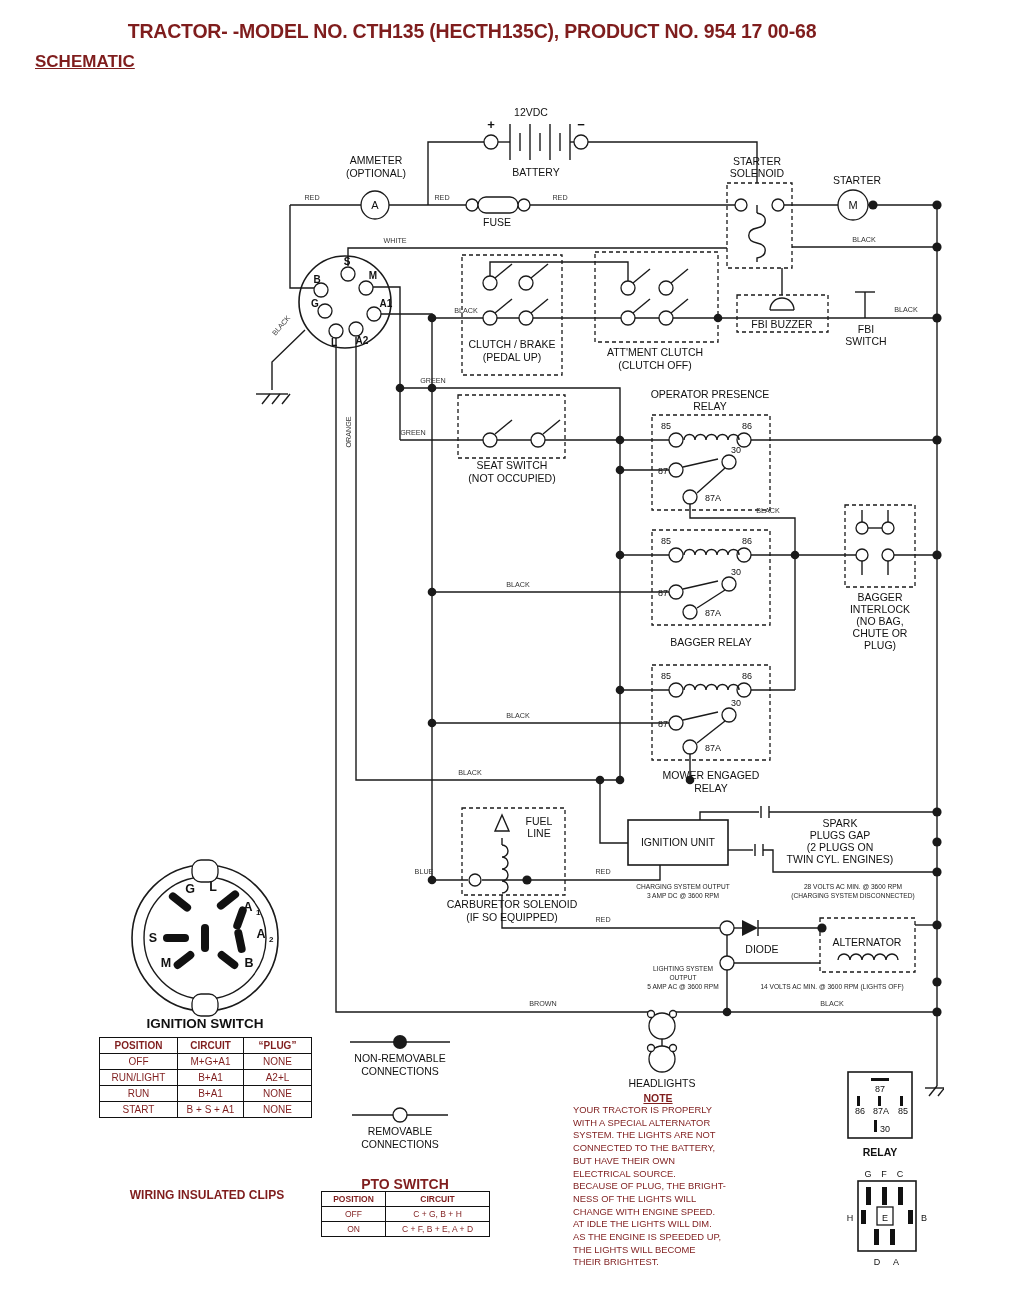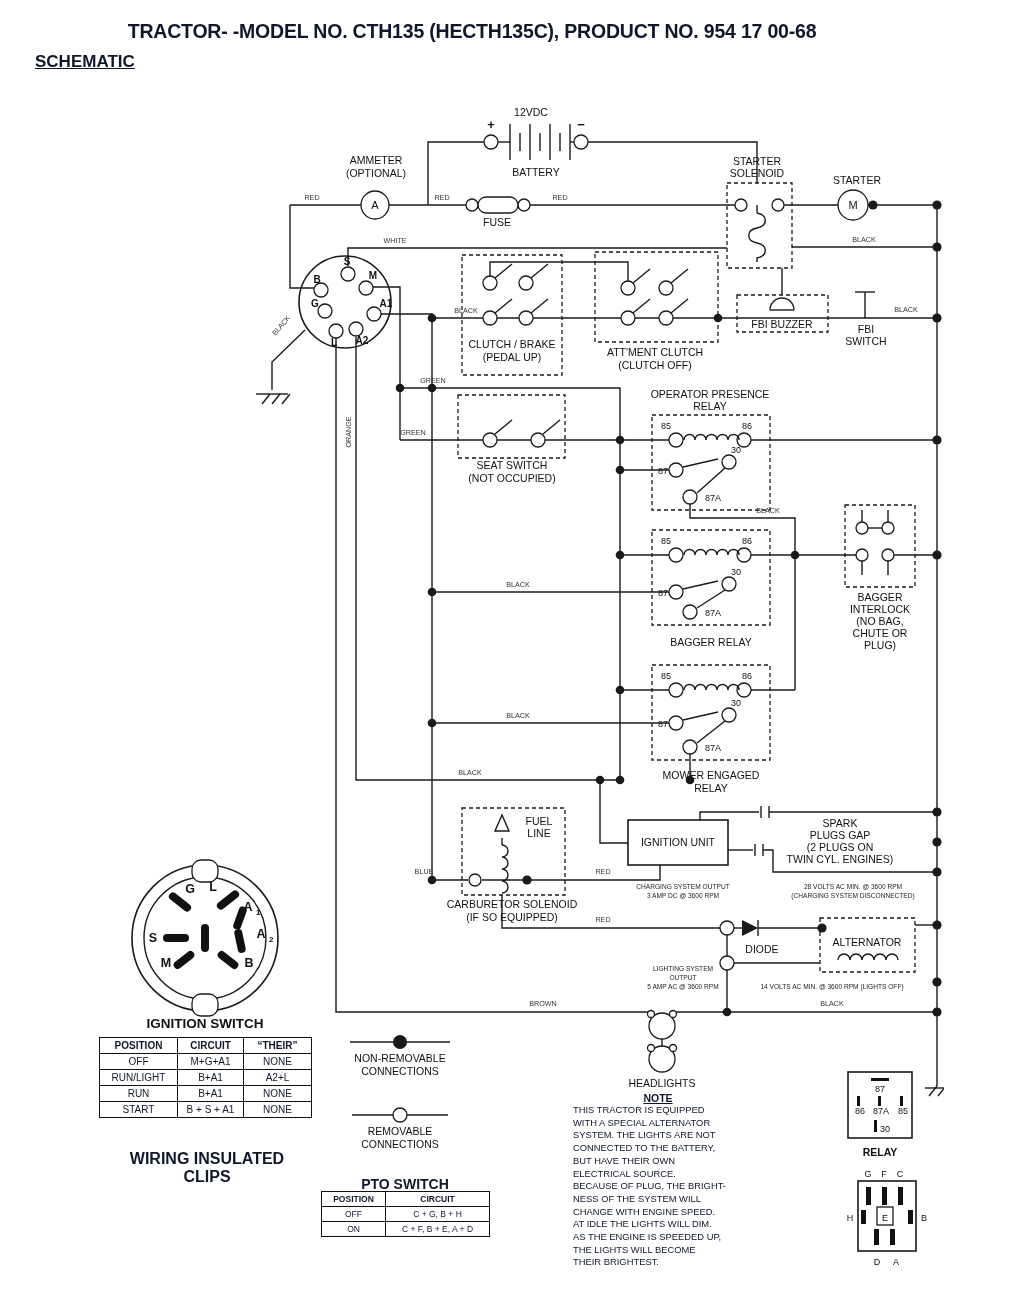--- a/index.html
+++ b/index.html
@@ -1,17 +1,17 @@
 <!DOCTYPE html>
 <html><head>
 <meta charset="utf-8">
 <style>
   html,body{margin:0;padding:0;background:#fff;}
   .page{position:relative;width:944px;height:1310px;background:#fff;overflow:hidden;
-        font-family:"Liberation Sans",sans-serif;color:#0f172a;}
+        font-family:"Liberation Sans",sans-serif;color:#7f1d1d;}
   .abs{position:absolute;}
   .title{left:30px;right:30px;top:20px;text-align:center;font-size:19.5px;font-weight:bold;letter-spacing:-0.2px;}
   .subtitle{left:35px;top:52px;font-size:17px;font-weight:bold;text-decoration:underline;}
   svg{position:absolute;left:0;top:0;}
   svg text{font-family:"Liberation Sans",sans-serif;fill:#111;}
   .w{stroke:#1a1a1a;stroke-width:1.4;fill:none;}
   .wb{stroke:#1a1a1a;stroke-width:1.6;fill:none;}
   .dash{stroke:#1a1a1a;stroke-width:1.3;fill:none;stroke-dasharray:4 3;}
   .dot{fill:#1a1a1a;stroke:none;}
   .oc{fill:#fff;stroke:#1a1a1a;stroke-width:1.3;}
@@ -513,21 +513,21 @@
   <table class="abs igtable">
     <colgroup>
         <col style="width:78px">
         <col style="width:66px">
         <col style="width:68px">
       </colgroup>
     <tbody>
         <tr>
       <th>POSITION</th>
       <th>CIRCUIT</th>
-      <th>“THEIR”</th>
+      <th>“PLUG”</th>
     </tr>
     <tr>
       <td>OFF</td>
       <td>M+G+A1</td>
       <td>NONE</td>
     </tr>
     <tr>
       <td>RUN/LIGHT</td>
       <td>B+A1</td>
       <td>A2+L</td>
@@ -538,21 +538,21 @@
       <td>NONE</td>
     </tr>
     <tr>
       <td>START</td>
       <td>B + S + A1</td>
       <td>NONE</td>
     </tr>
   </tbody>
     </table>
 
-  <div class="abs blocktitle" style="left:118px;top:1150px;width:178px;font-size:16px;">WIRING INSULATED CLIPS</div>
+  <div class="abs blocktitle" style="left:118px;top:1188px;width:178px;font-size:12px;">WIRING INSULATED CLIPS</div>
 
   <div class="abs blocktitle" style="left:321px;top:1176px;width:168px;">PTO SWITCH</div>
   <table class="abs ptotable">
     <colgroup>
         <col style="width:64px">
         <col style="width:104px">
       </colgroup>
     <tbody>
         <tr>
       <th>POSITION</th>
@@ -564,28 +564,28 @@
     </tr>
     <tr>
       <td>ON</td>
       <td>C + F, B + E, A + D</td>
     </tr>
   </tbody>
     </table>
 
   <div class="abs blocktitle" style="left:573px;top:1092px;width:170px;font-size:10.5px;text-decoration:underline;">NOTE</div>
   <div class="abs" style="left:573px;top:1104px;">
-    <div class="noteline">THIS TRACTOR IS EQUIPPED</div>
+    <div class="noteline">YOUR TRACTOR IS PROPERLY</div>
     <div class="noteline">WITH A SPECIAL ALTERNATOR</div>
     <div class="noteline">SYSTEM.  THE LIGHTS ARE NOT</div>
     <div class="noteline">CONNECTED TO  THE  BATTERY,</div>
     <div class="noteline">BUT HAVE THEIR OWN</div>
     <div class="noteline">ELECTRICAL SOURCE.</div>
     <div class="noteline">BECAUSE OF PLUG, THE BRIGHT-</div>
-    <div class="noteline">NESS OF THE SYSTEM WILL</div>
+    <div class="noteline">NESS OF THE LIGHTS WILL</div>
     <div class="noteline">CHANGE WITH ENGINE SPEED.</div>
     <div class="noteline">AT IDLE THE LIGHTS WILL DIM.</div>
     <div class="noteline">AS THE ENGINE IS SPEEDED UP,</div>
     <div class="noteline">THE LIGHTS WILL BECOME</div>
     <div class="noteline">THEIR BRIGHTEST.</div>
   </div>
 
 </div>
 
 </body></html>

